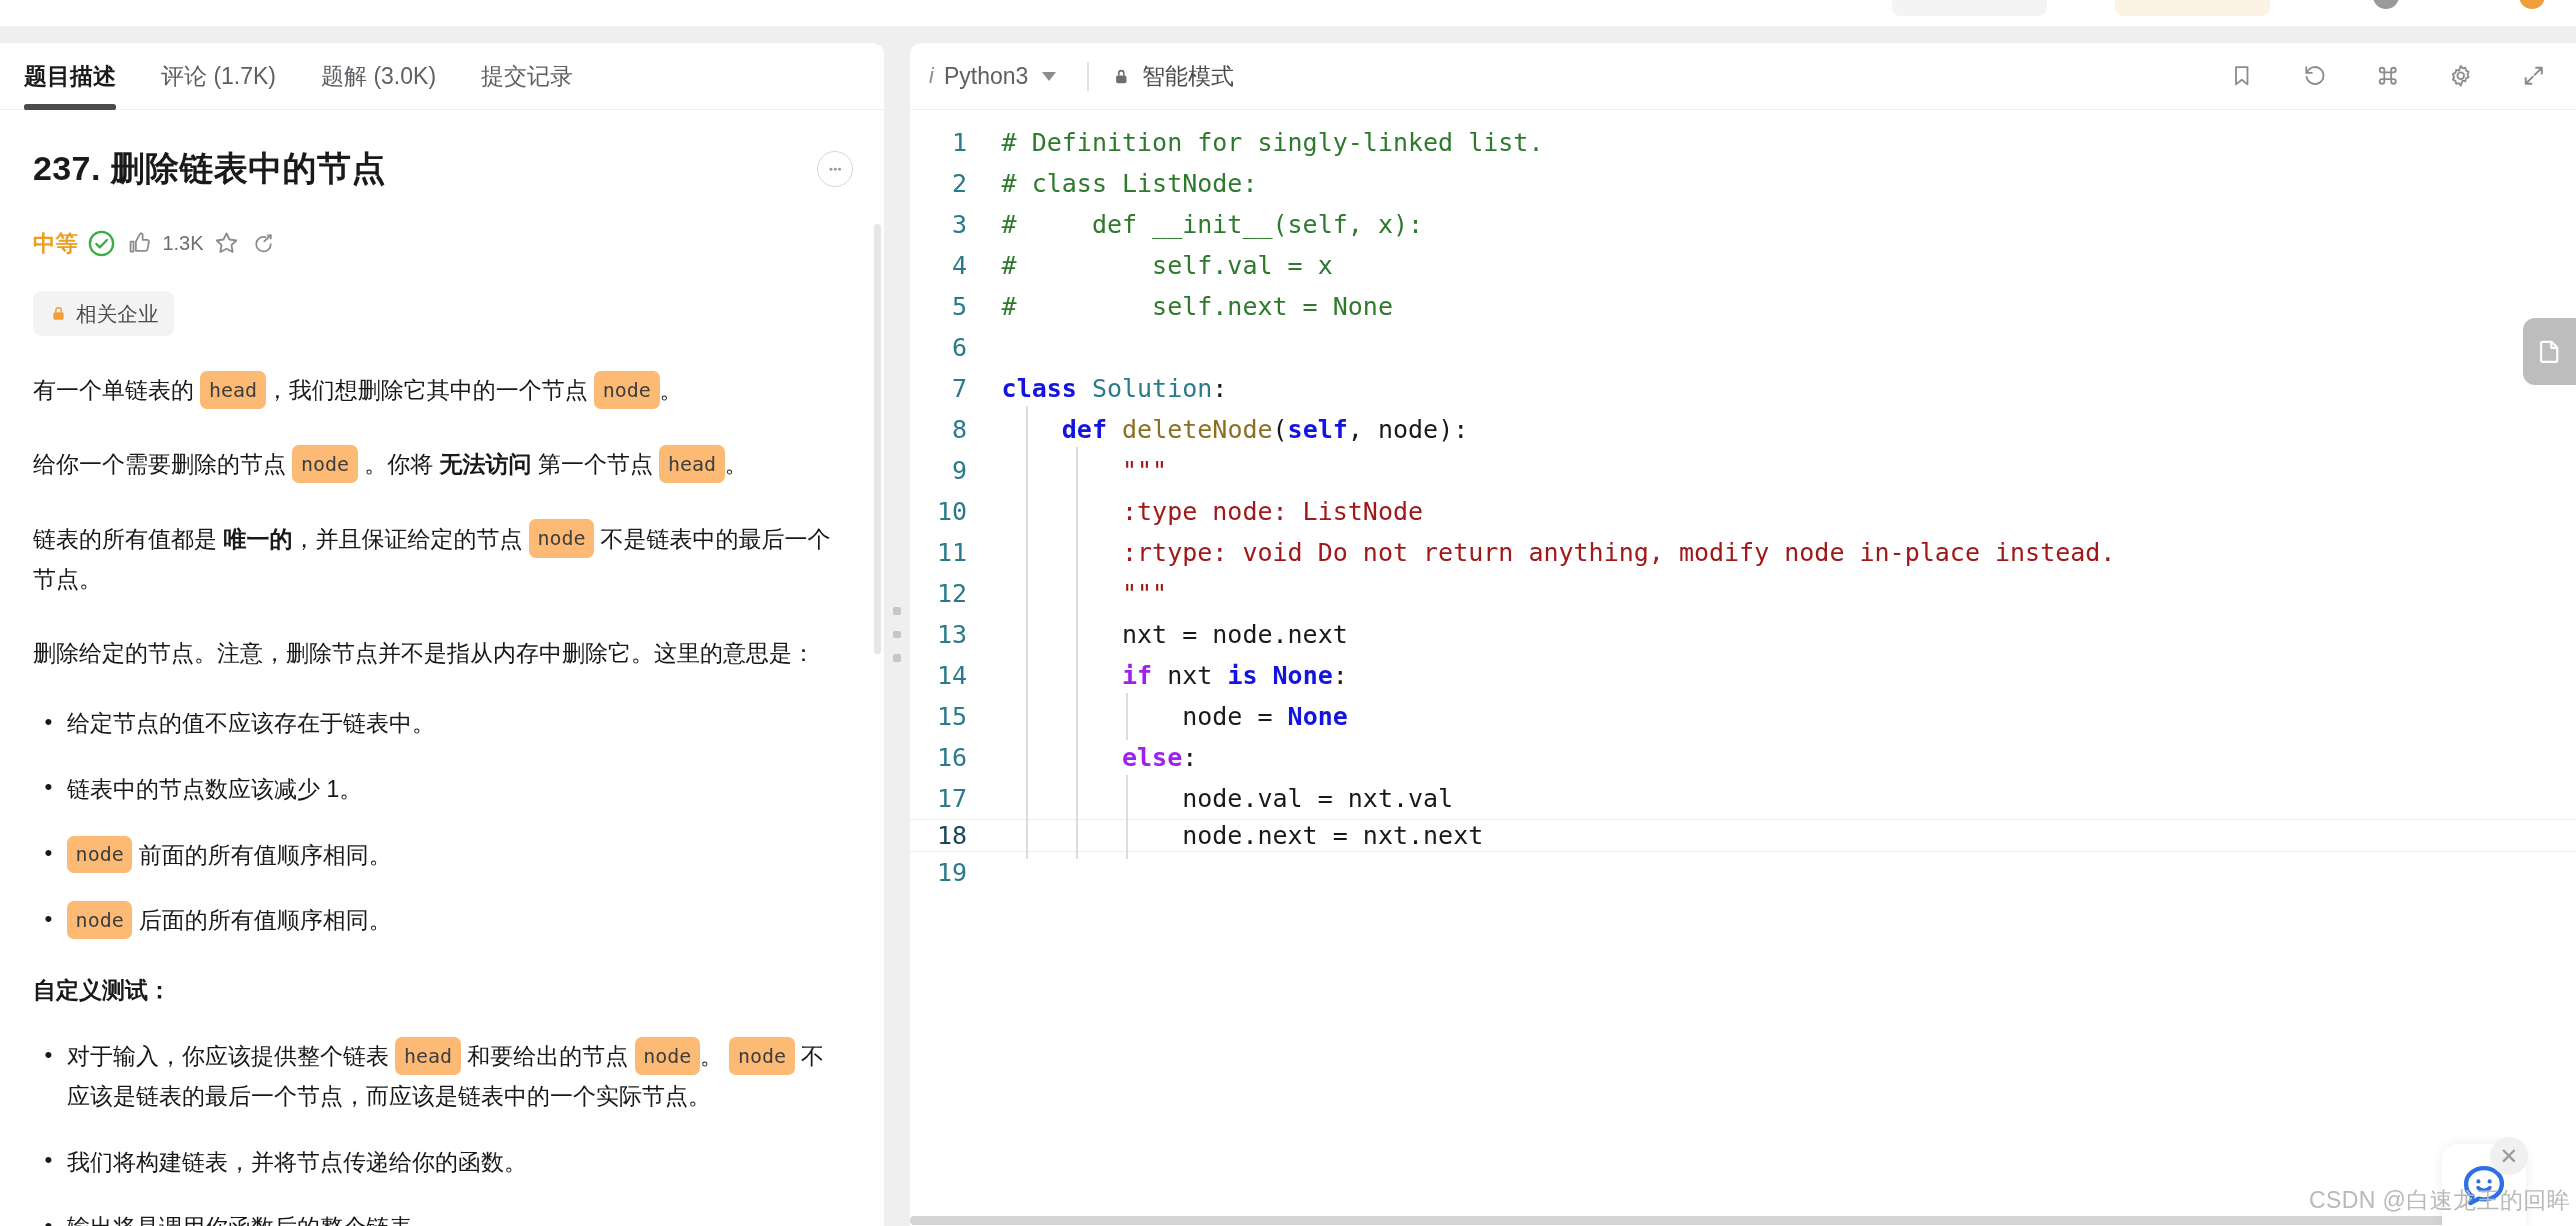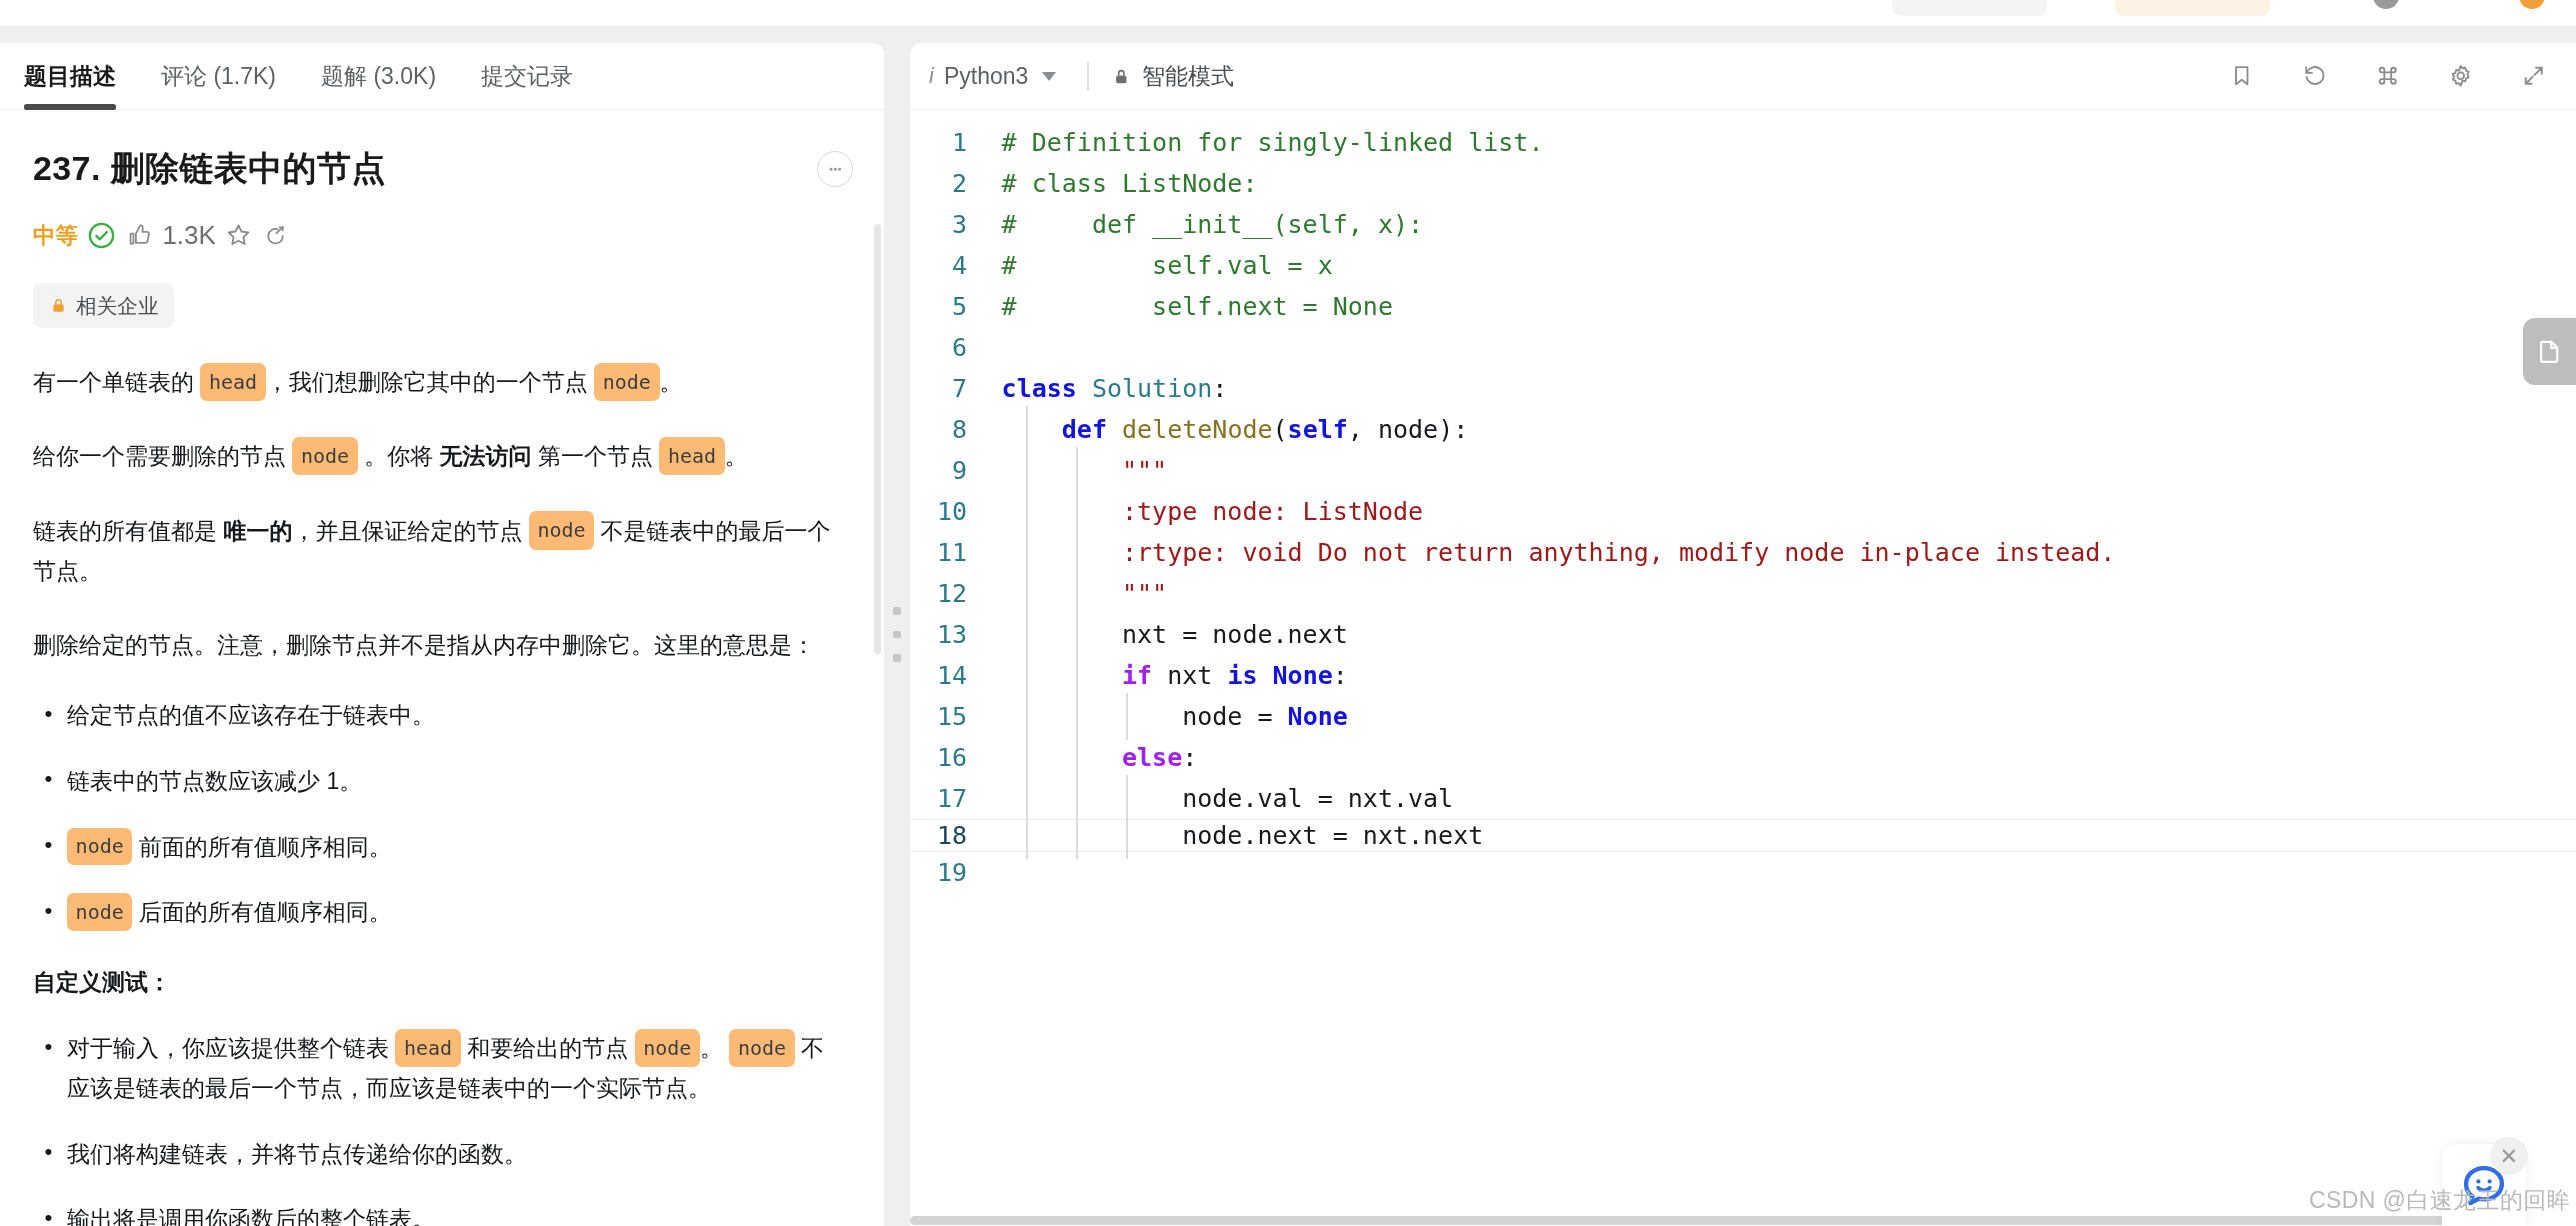--- a/index.html
+++ b/index.html
@@ -55,24 +55,24 @@
   #problem-title-row { display:flex; align-items:flex-start; justify-content:space-between; margin-top:36px; }
   #problem-title {
     font-size:34px; font-weight:bold; color:#1a1a1a; letter-spacing:0.4px;
   }
   #more-btn {
     width:36px; height:36px; border:1.7px solid #d6d6d6; border-radius:50%;
     display:flex; align-items:center; justify-content:center;
     color:#9a9a9a; font-size:20.6px; line-height:1; margin-top:5.2px; cursor:pointer;
   }
 
-  #meta-row { display:flex; align-items:center; gap:8px; margin-top:26px; height:34px; }
+  #meta-row { display:flex; align-items:center; gap:8px; margin-top:34px; height:34px; }
   #difficulty { font-size:22.4px; color:#ed9f1c; font-weight:bold; }
   .meta-icon { display:flex; align-items:center; cursor:pointer; }
-  #likes-count { font-size:26px; color:#6b6f73; margin-left:8.6px; }
+  #likes-count { font-size:20px; color:#6b6f73; margin-left:8.6px; }
 
   #company-tag {
     display:inline-flex; align-items:center; gap:8.6px;
     background:#f3f3f3; border-radius:8.6px;
     padding:8.6px 15.5px; margin-top:31px;
     font-size:20.6px; color:#4a4d50; cursor:pointer;
   }
 
   .para {
     font-size:23px; line-height:1.75; color:#16181a; margin-top:34px;

